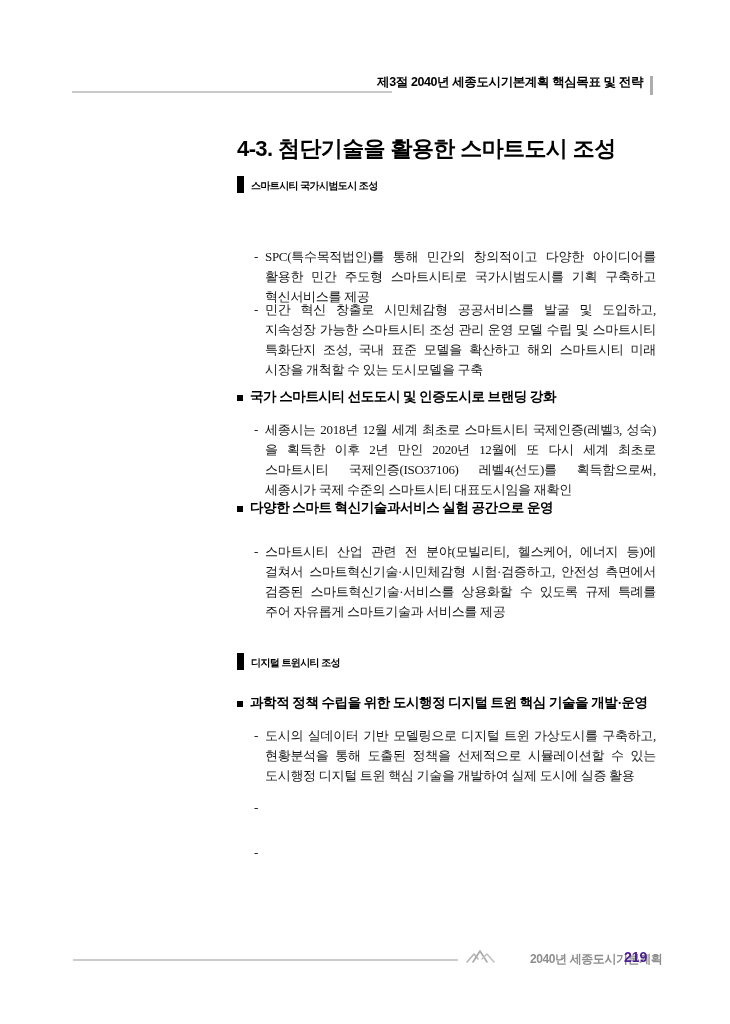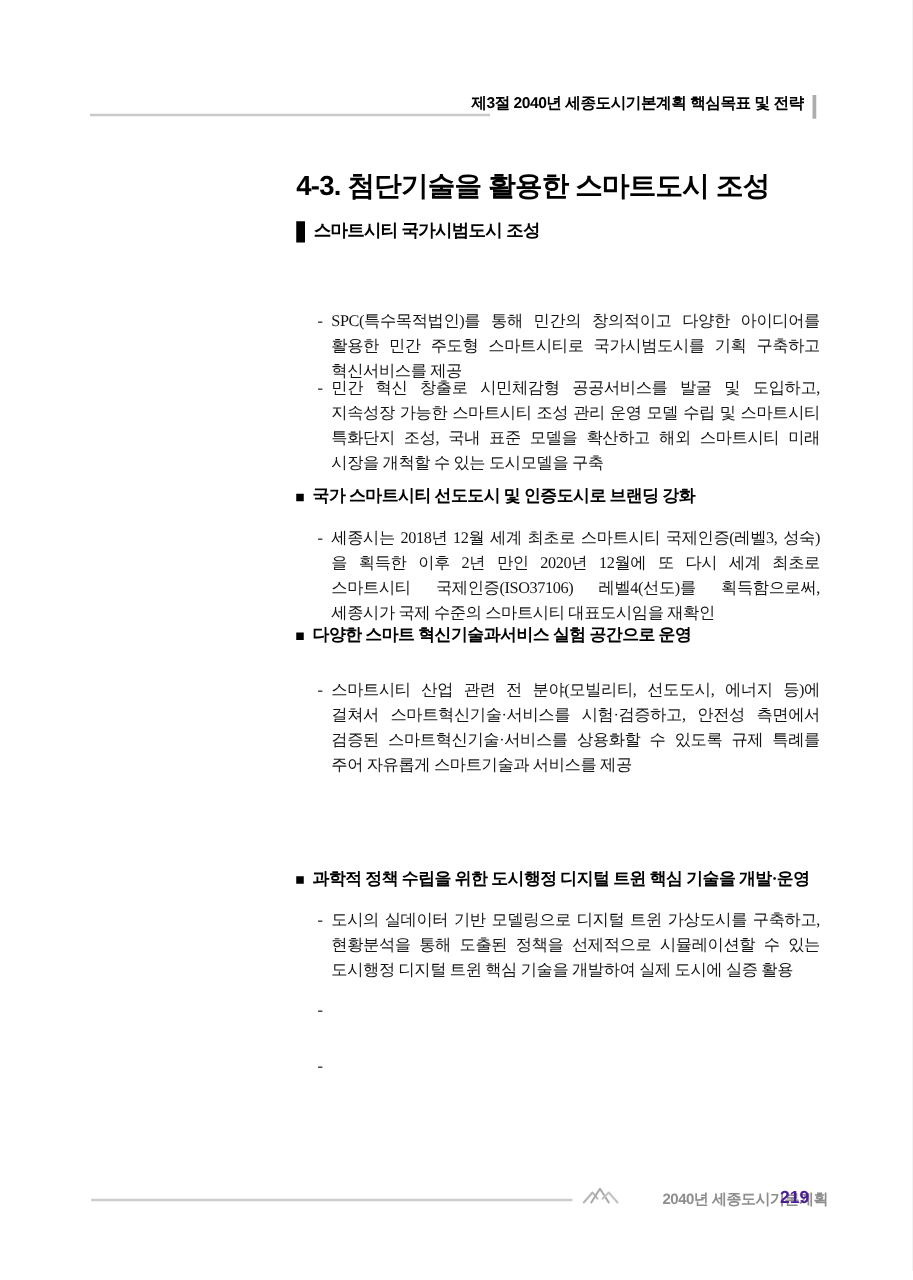--- a/index.html
+++ b/index.html
@@ -54,21 +54,21 @@
     letter-spacing: -0.6px;
     color: #000;
     white-space: nowrap;
   }
   .section-heading {
     display: flex;
     align-items: flex-end;
     gap: 7px;
     font-family: "Liberation Sans", sans-serif;
     font-weight: 700;
-    font-size: 14px;
+    font-size: 10px;
     letter-spacing: -0.6px;
     color: #000;
     white-space: nowrap;
   }
   .bar-icon {
     display: inline-block;
     width: 7px;
     height: 17px;
     background: #000;
     flex: 0 0 auto;
@@ -180,23 +180,27 @@
     <span class="dash-marker">-</span>
     <span>세종시는 2018년 12월 세계 최초로 스마트시티 국제인증(레벨3, 성숙)을 획득한 이후 2년 만인 2020년 12월에 또 다시 세계 최초로 스마트시티 국제인증(ISO37106) 레벨4(선도)를 획득함으로써, 세종시가 국제 수준의 스마트시티 대표도시임을 재확인</span>
   </div>
 
   <div class="bullet-item abs" style="top:499px">
     <span class="square-icon"></span>
     <span>다양한 스마트 혁신기술과서비스 실험 공간으로 운영</span>
   </div>
   <div class="sub-item" style="top:542px">
     <span class="dash-marker">-</span>
-    <span>스마트시티 산업 관련 전 분야(모빌리티, 선도도시, 에너지 등)에 걸쳐서 스마트혁신기술·서비스를 시험·검증하고, 안전성 측면에서 검증된 스마트혁신기술·서비스를 상용화할 수 있도록 규제 특례를 주어 자유롭게 스마트기술과 서비스를 제공</span>
-  </div>
-
+    <span>스마트시티 산업 관련 전 분야(모빌리티, 헬스케어, 에너지 등)에 걸쳐서 스마트혁신기술·시민체감형 시험·검증하고, 안전성 측면에서 검증된 스마트혁신기술·서비스를 상용화할 수 있도록 규제 특례를 주어 자유롭게 스마트기술과 서비스를 제공</span>
+  </div>
+
+  <div class="section-heading abs" style="top:653px">
+    <span class="bar-icon"></span>
+    <span>디지털 트윈시티 조성</span>
+  </div>
 
   <div class="bullet-item abs" style="top:694px">
     <span class="square-icon"></span>
     <span>과학적 정책 수립을 위한 도시행정 디지털 트윈 핵심 기술을 개발·운영</span>
   </div>
   <div class="sub-item" style="top:726px">
     <span class="dash-marker">-</span>
     <span>도시의 실데이터 기반 모델링으로 디지털 트윈 가상도시를 구축하고, 현황분석을 통해 도출된 정책을 선제적으로 시뮬레이션할 수 있는 도시행정 디지털 트윈 핵심 기술을 개발하여 실제 도시에 실증 활용</span>
   </div>
   <div class="sub-item" style="top:798px">

